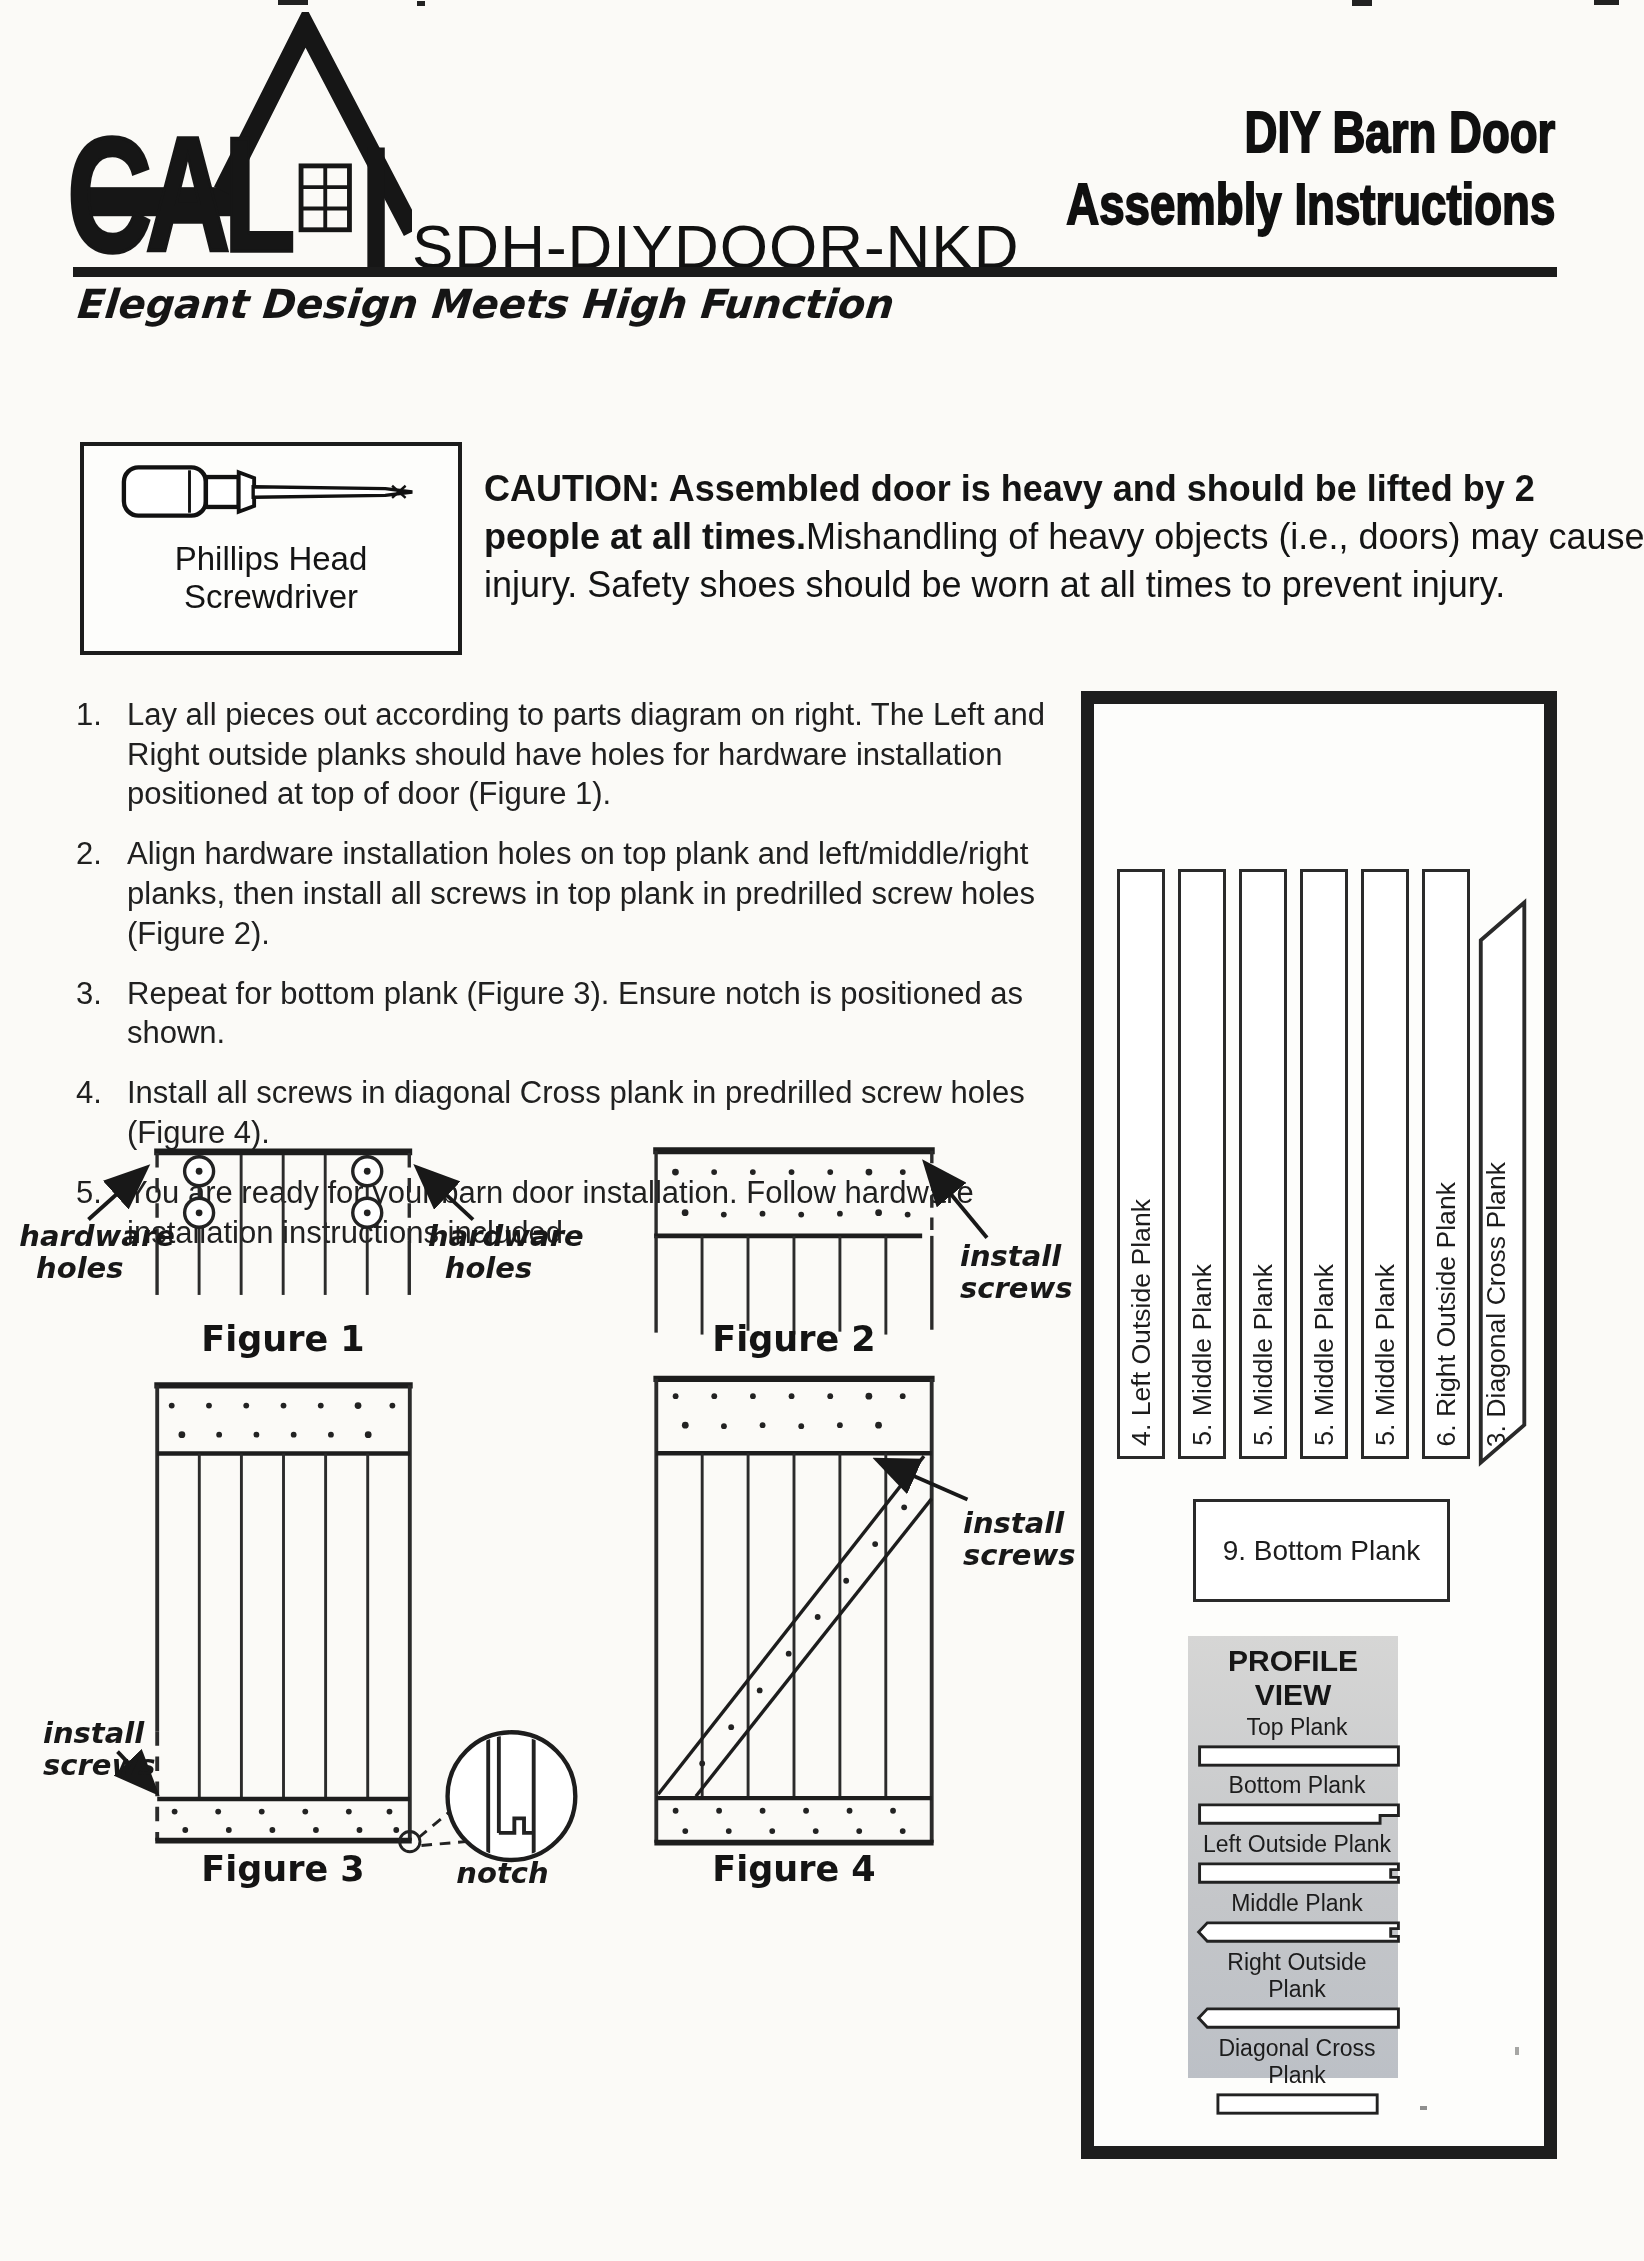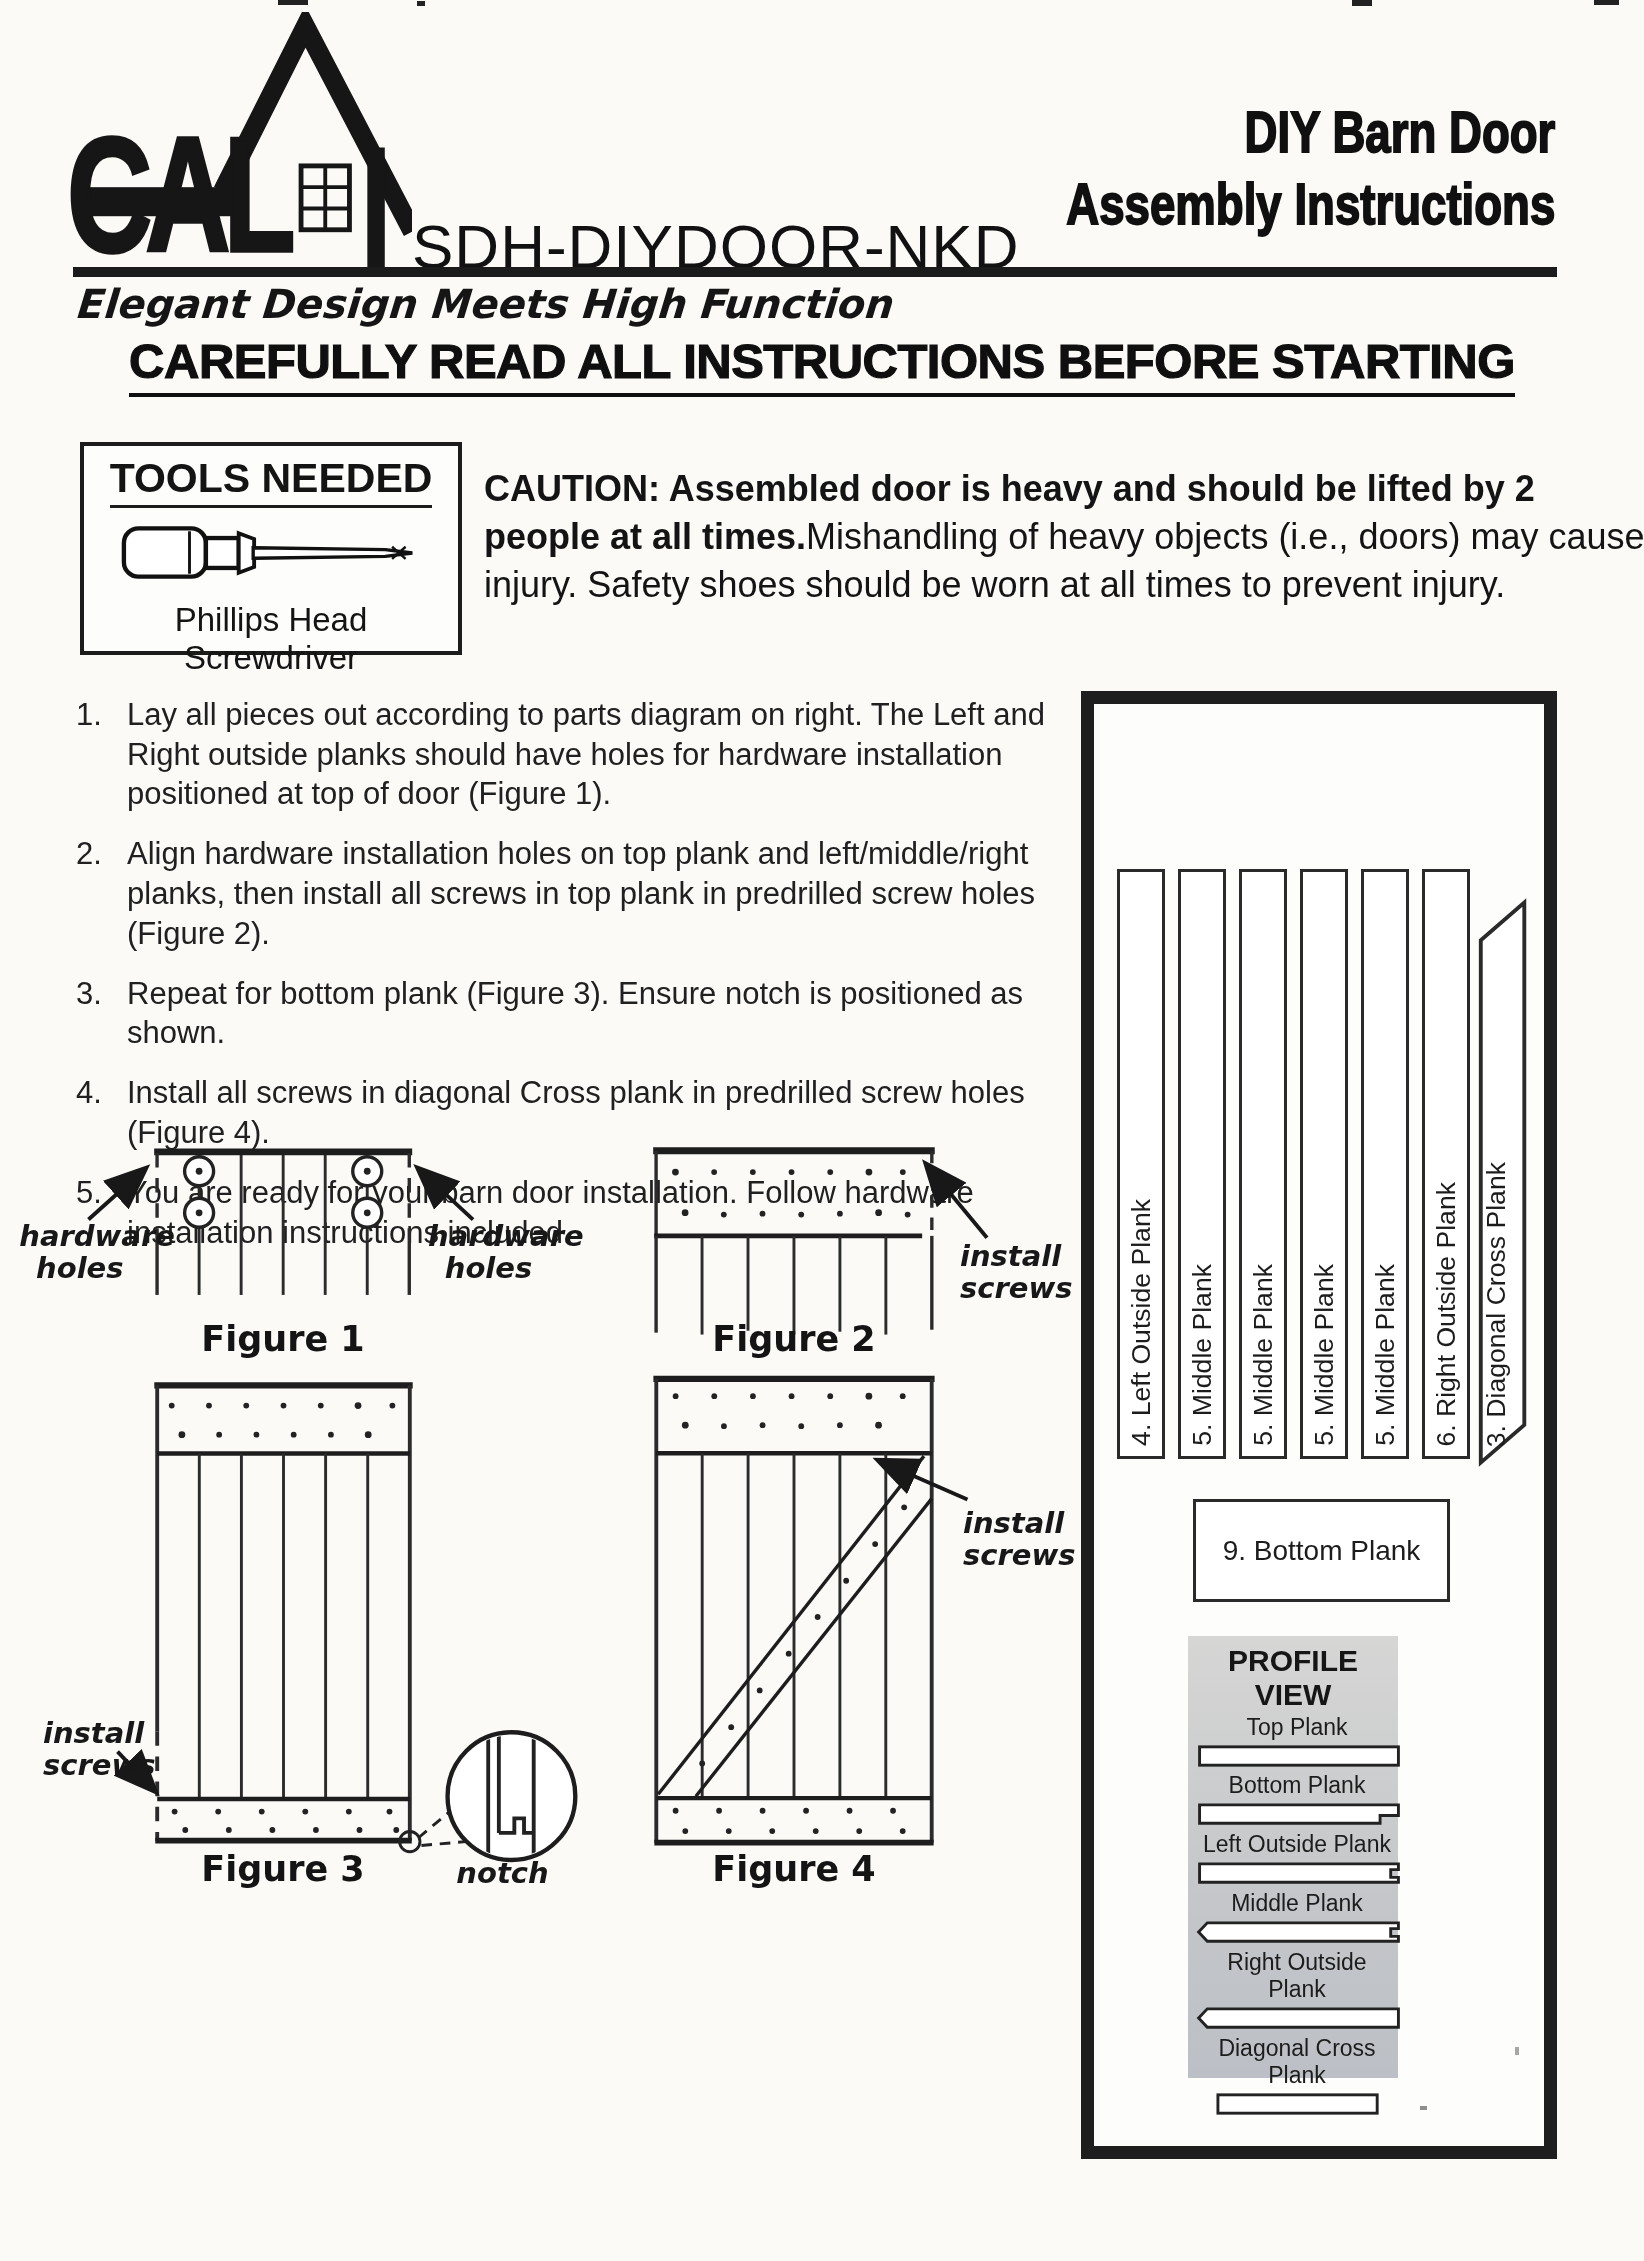--- a/index.html
+++ b/index.html
@@ -96,26 +96,22 @@
   </svg>
   <div id="cal-text">CAL</div>
   <div id="doc-titles">
     <div id="title-line1" class="impact">DIY Barn Door</div>
     <div id="title-line2" class="impact">Assembly Instructions</div>
   </div>
   <div id="model-text">SDH-DIYDOOR-NKD</div>
   <div id="header-rule"></div>
   <div id="tagline">Elegant Design Meets High Function</div>
 
-  <div id="main-heading">
-    <span>CAREFULLY READ ALL INSTRUCTIONS BEFORE STARTING</span>
-  </div>
 
   <div id="tools-box">
-    <div><span id="tools-title">TOOLS NEEDED</span></div>
     <svg width="309" height="82" viewBox="0 0 640 170" style="margin-top:4.8px;">
       <rect x="14" y="34" rx="30" width="170" height="100" fill="#fff" stroke="#111" stroke-width="9"></rect>
       <line x1="150" y1="40" x2="150" y2="128" stroke="#111" stroke-width="6"></line>
       <rect x="184" y="54" width="68" height="62" fill="#fff" stroke="#111" stroke-width="9"></rect>
       <path d="M252,44 L284,56 V114 L252,126 Z" fill="#fff" stroke="#111" stroke-width="8"></path>
       <polygon points="282,74 556,78 612,85 556,92 282,96" fill="#fff" stroke="#111" stroke-width="7"></polygon>
       <line x1="570" y1="72" x2="598" y2="97" stroke="#111" stroke-width="5"></line>
       <line x1="570" y1="97" x2="598" y2="72" stroke="#111" stroke-width="5"></line>
     </svg>
     <div id="tools-item">Phillips Head Screwdriver</div>

